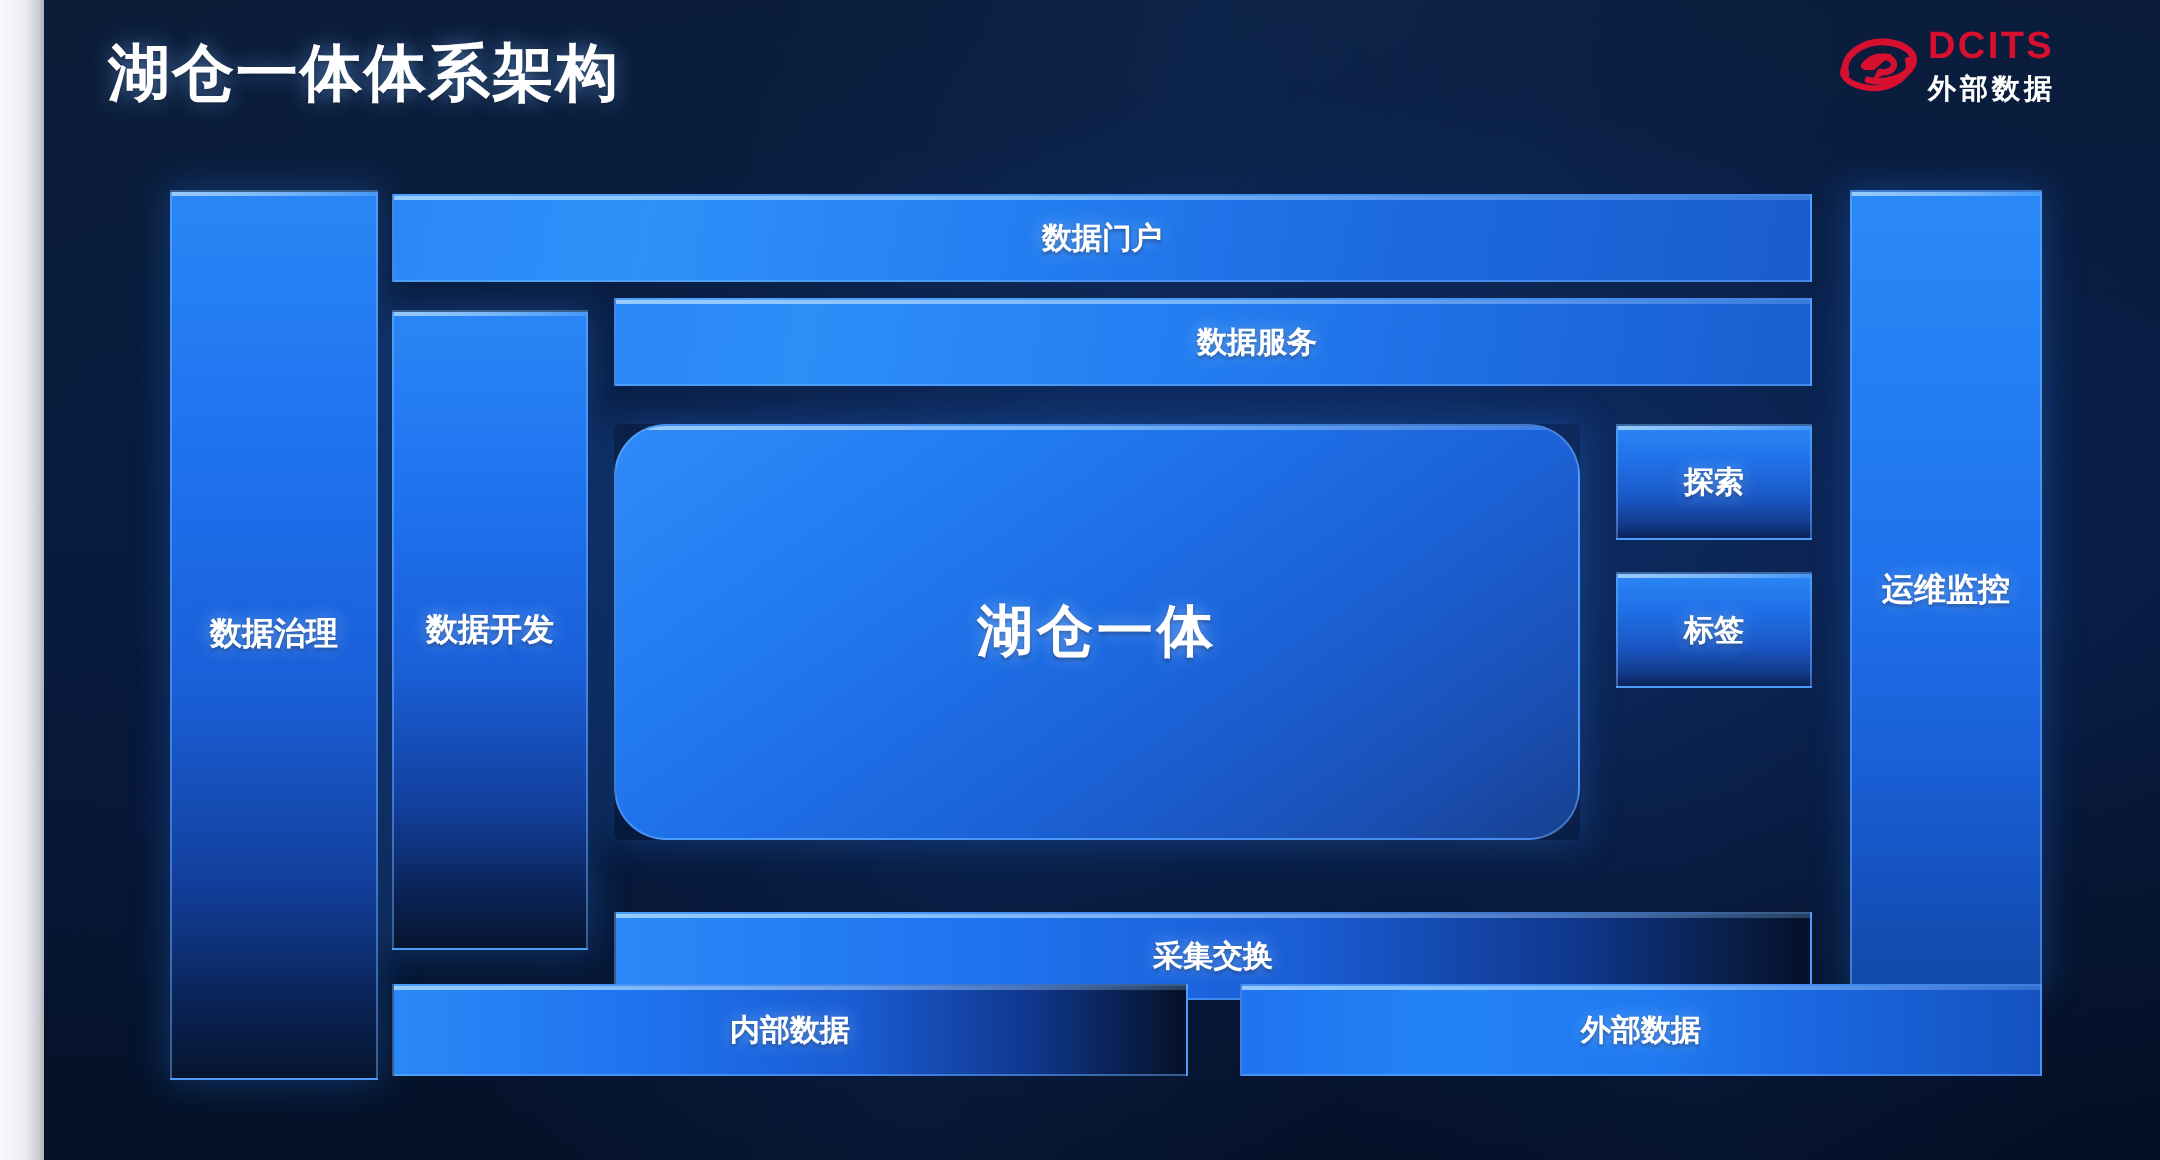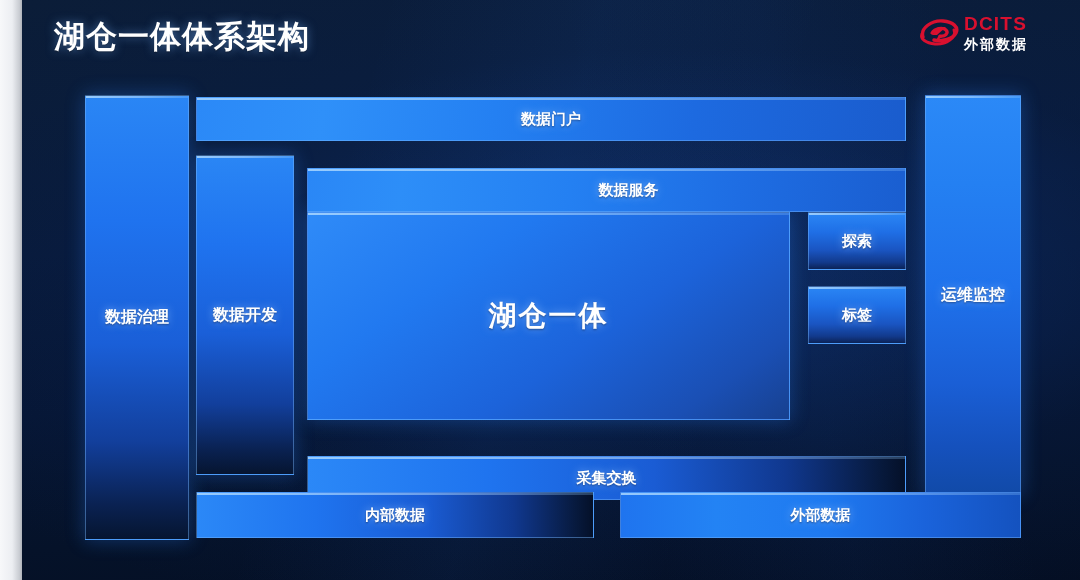--- a/index.html
+++ b/index.html
@@ -130,20 +130,21 @@
     background: linear-gradient(to bottom, #2a86f5 0%, #1f73ef 28%, #1a5fd8 56%, #123f9c 78%, #0a2253 92%, #061530 100%);
   }
   .fill-h {   
     background: linear-gradient(to right, #2b88f7 0%, #1f74ef 30%, #1a5cd4 58%, #10388f 80%, #07193c 96%, #041028 100%);
   }
   .fill-h-rev { 
     background: linear-gradient(to right, #1f74ef 0%, #2383f4 24%, #1f79f0 52%, #1a63db 76%, #1452bf 100%);
   }
   .fill-core {
     background: linear-gradient(145deg, #2f8bf8 0%, #2179f0 30%, #1c63da 60%, #1a4fb4 85%, #17408f 100%);
+    border-radius: 26px;
   }
   .fill-chip {
     background: linear-gradient(to bottom, #2a86f5 0%, #1f6fe6 34%, #1a55c2 66%, #123a8c 88%, #0b2256 100%);
   }
   .fill-portal {
     background: linear-gradient(100deg, #2b89f7 0%, #2f90f9 18%, #2480f2 42%, #1d6ae0 70%, #1a5ccd 100%);
   }
   .fill-service {
     background: linear-gradient(100deg, #2a87f6 0%, #2d8ef8 16%, #2480f2 44%, #1e6de3 72%, #1a5ed0 100%);
   }
@@ -197,21 +198,21 @@
   </div>
 
   <div class="blk fill-v" style="left:196px; top:155px; width:98px; height:320px; font-size:16px;">
     <span class="lbl">数据开发</span>
   </div>
 
   <div class="blk fill-portal" style="left:196px; top:97px; width:710px; height:44px; font-size:15px;">
     <span class="lbl">数据门户</span>
   </div>
 
-  <div class="blk fill-service" style="left:307px; top:168px; width:599px; height:44px; font-size:15px;padding-left:44px;">
+  <div class="blk fill-service" style="left:307px; top:149px; width:599px; height:44px; font-size:15px;padding-left:44px;">
     <span class="lbl">数据服务</span>
   </div>
 
   <div class="blk fill-core" style="left:307px; top:212px; width:483px; height:208px; font-size:28px; letter-spacing:2px;">
     <span class="lbl">湖仓一体</span>
   </div>
 
   <div class="blk fill-chip" style="left:808px; top:212px; width:98px; height:58px; font-size:15px;">
     <span class="lbl">探索</span>
   </div>

